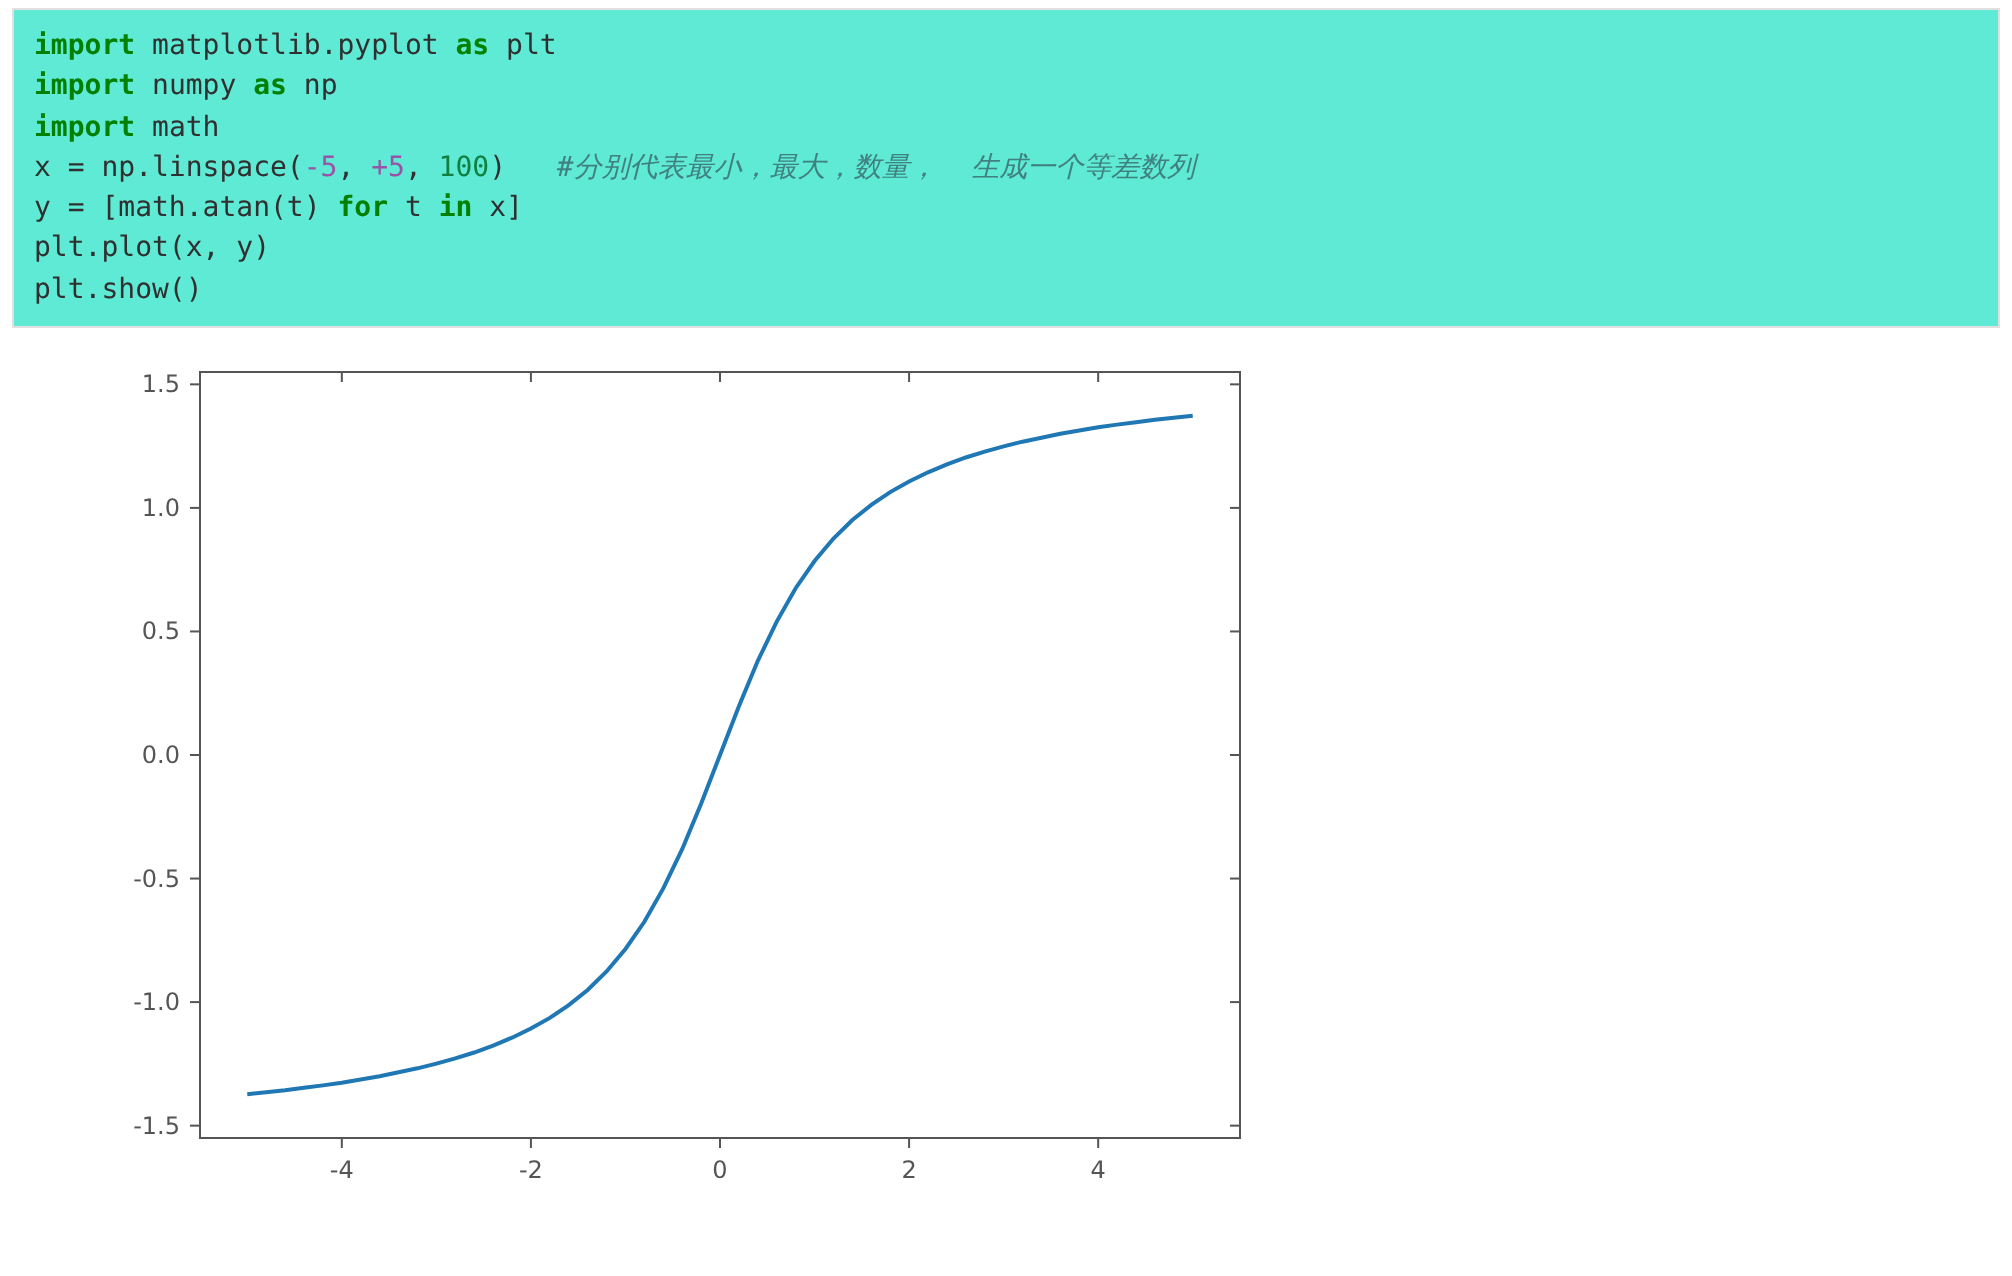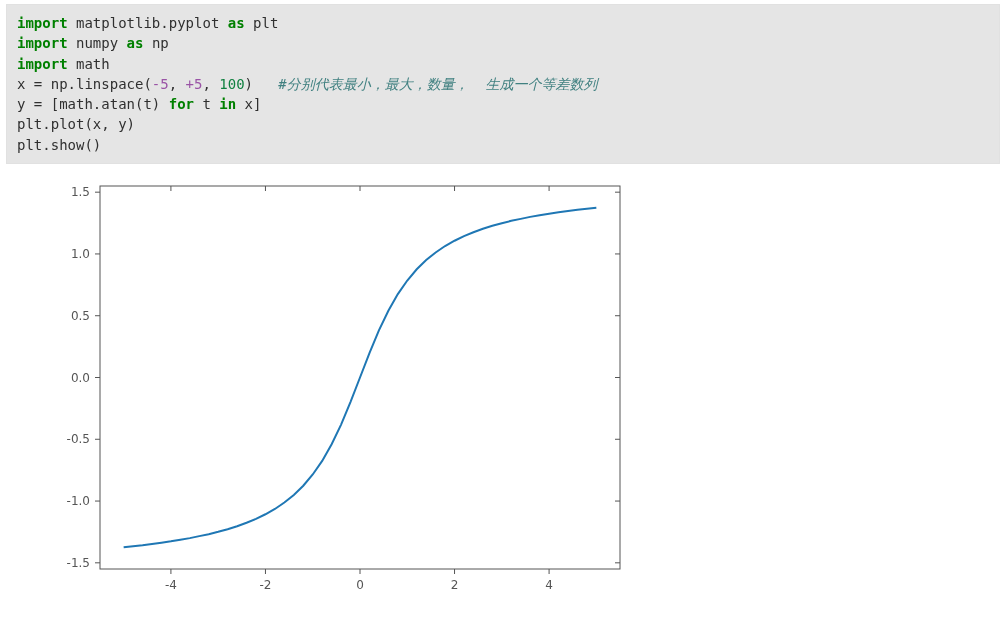--- a/index.html
+++ b/index.html
@@ -4,21 +4,21 @@
 <style>
   body {
     margin: 0;
     padding: 0;
     background: #fff;
     font-family: "Consolas", "DejaVu Sans Mono", monospace;
     font-size: 14px;
     width: 1006px;
   }
   .code-cell {
-    background: #e5e5e5;
+    background: #5eead4;
     border: 1px solid #e1e1e1;
     padding: 8px 10px;
     margin: 4px 6px 10px 6px;
     line-height: 1.45;
     white-space: pre;
     color: #303030;
   }
   .kw { color: #008000; font-weight: bold; }
   .nm { color: #303030; }
   .op { color: #9a54a6; }

